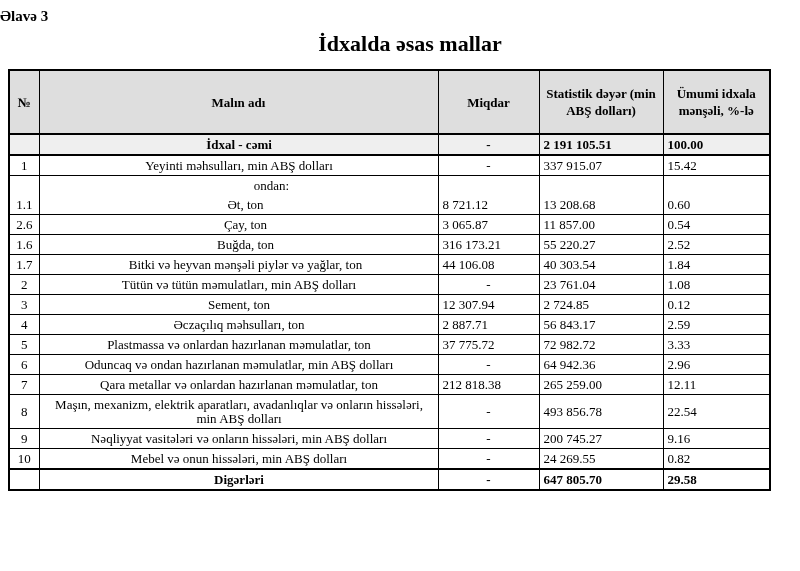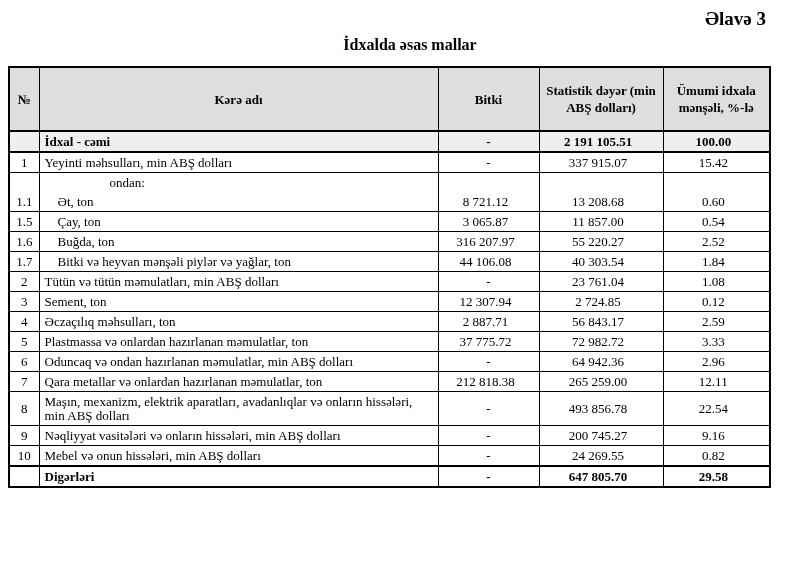--- a/index.html
+++ b/index.html
@@ -2,25 +2,25 @@
 <html><head>
 <meta charset="utf-8">
 <style>
   html, body { margin: 0; padding: 0; }
   body {
     width: 800px; height: 571px; overflow: hidden;
     background: #ffffff; color: #000;
     font-family: "Liberation Serif", "DejaVu Serif", serif;
   }
   .annex {
-    text-align: right; font-weight: bold; font-size: 19px;
-    margin: 8px 34px 0 16px;
+    font-weight: bold; font-size: 15px;
+    margin: 8px 34px 0 0;
   }
   .title {
-    text-align: center; font-weight: bold; font-size: 16px;
+    text-align: center; font-weight: bold; font-size: 22px;
     margin: 6px 0 12px 0;
     padding-left: 20px;
   }
   table.main {
     border-collapse: collapse; table-layout: fixed;
     width: 761px; margin-left: 8px;
     border: 2px solid #000;
   }
   col.c-no   { width: 30px; }
   col.c-name { width: 399px; }
@@ -30,22 +30,22 @@
   th {
     background: #dedede; border: 1px solid #000; border-bottom: 2px solid #000;
     font-size: 13px; font-weight: bold; text-align: center; vertical-align: middle;
     height: 58px; padding: 2px 6px; line-height: 17px;
   }
   td {
     border: 1px solid #000; font-size: 13px; line-height: 14px;
     padding: 2.5px 4px; vertical-align: middle;
     overflow: hidden; white-space: normal;
   }
-  td.name { padding-left: 5px; }
-  td.num  { text-align: center; padding-right: 10px; }
+  td.name { padding-left: 5px; text-align: center; }
+  td.num  { text-align: left; padding-right: 10px; }
   td.ctr  { text-align: center; }
   tr.row-sub td.name { padding-left: 18px; }
   tr.row-total td {
     font-weight: bold; background: #efefef;
     border-top: 2px solid #000; border-bottom: 2px solid #000;
   }
   tr.row-grand td {
     font-weight: bold; border-top: 2px solid #000; margin-top: 37px;
   }
   tr.row-merged td { vertical-align: bottom; }
@@ -61,22 +61,22 @@
   <colgroup>
     <col class="c-no">
       <col class="c-name">
       <col class="c-qty">
       <col class="c-val">
       <col class="c-pct">
   </colgroup>
   <thead>
     <tr>
       <th>№</th>
-      <th>Kərə adı</th>
-      <th>Bitki</th>
+      <th>Malın adı</th>
+      <th>Miqdar</th>
       <th>Statistik dəyər (min ABŞ dolları)</th>
       <th>Ümumi idxala mənşəli, %-lə</th>
     </tr>
   </thead>
   <tbody>
       <tr class="row-total">
         <td class="ctr"></td>
         <td class="name">
           <div>İdxal - cəmi</div>
         </td>
@@ -97,34 +97,34 @@
         <td class="ctr">1.1</td>
         <td class="name">
           <div class="pre-line">ondan:</div>
           <div>Ət, ton</div>
         </td>
         <td class="num">8 721.12</td>
         <td class="num">13 208.68</td>
         <td class="num">0.60</td>
       </tr>
       <tr class="row-sub">
-        <td class="ctr">1.5</td>
+        <td class="ctr">2.6</td>
         <td class="name">
           <div>Çay, ton</div>
         </td>
         <td class="num">3 065.87</td>
         <td class="num">11 857.00</td>
         <td class="num">0.54</td>
       </tr>
       <tr class="row-sub">
         <td class="ctr">1.6</td>
         <td class="name">
           <div>Buğda, ton</div>
         </td>
-        <td class="num">316 207.97</td>
+        <td class="num">316 173.21</td>
         <td class="num">55 220.27</td>
         <td class="num">2.52</td>
       </tr>
       <tr class="row-sub">
         <td class="ctr">1.7</td>
         <td class="name">
           <div>Bitki və heyvan mənşəli piylər və yağlar, ton</div>
         </td>
         <td class="num">44 106.08</td>
         <td class="num">40 303.54</td>

